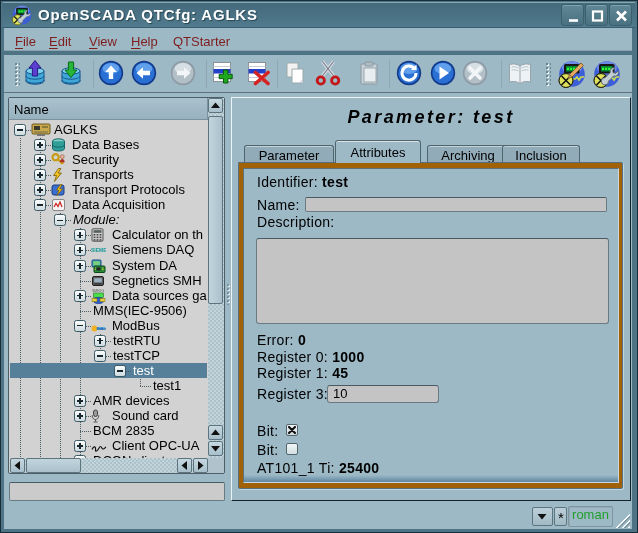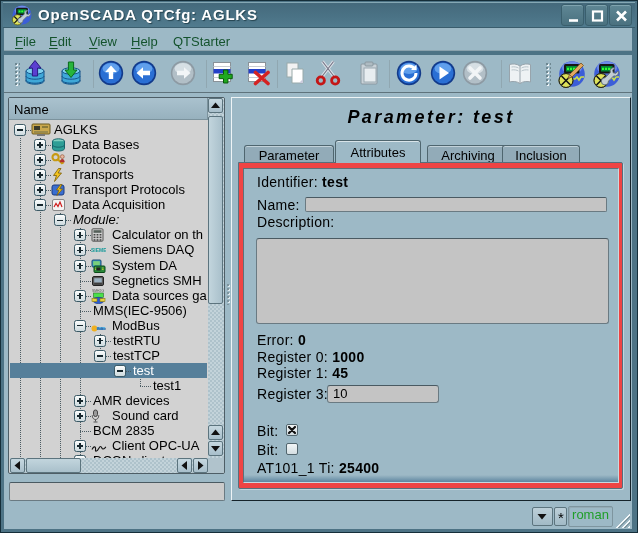--- a/index.html
+++ b/index.html
@@ -7,21 +7,21 @@
 #titlebar { position:absolute; left:3px; right:3px; top:2px; height:26px;
   background:linear-gradient(#44697b,#4b7386 60%,#517b8e);
   box-shadow:inset 0 1px 0 #85a8b4; border-bottom:1px solid #3a5d6d; }
 #titlebar .ticn { position:absolute; left:8px; top:2px; }
 #titlebar .ttl { position:absolute; left:35px; top:4px; font-size:15px; font-weight:bold; color:#fff;
   text-shadow:1px 1px 1px #24434f; letter-spacing:0.8px; }
 .wbtn { position:absolute; top:2px; width:23px; height:22px; border-radius:3px;
   background:linear-gradient(#5f8795,#4a717f); border:1px solid #3a5f6d; box-shadow:inset 0 1px 0 #7fa3af; }
 .wbtn svg { position:absolute; left:2px; top:2px; }
 #menubar { position:absolute; left:4px; right:6px; top:28px; height:23px; background:#9db9c6;
-  border-bottom:1px solid #8ba3ae; font-size:13px; color:#14532d; }
+  border-bottom:1px solid #8ba3ae; font-size:13px; color:#7f1d1d; }
 #menubar span { position:absolute; top:6px; }
 #menubar u { text-decoration:underline; text-underline-offset:2px; }
 #toolbar { position:absolute; left:4px; right:6px; top:55px; height:38px; background:#9db9c6;
   border-bottom:1px solid #5f737c; }
 .tbi { position:absolute; top:4px; }
 .tsep { position:absolute; top:5px; width:1px; height:28px; background:#90a7b1; }
 .thandle { position:absolute; top:7px; width:6px; height:24px;
   background-image:radial-gradient(#6e8892 34%,transparent 36%),radial-gradient(#eef4f6 34%,transparent 36%);
   background-size:4px 4px; background-position:0 0,1px 1px; }
 #central { position:absolute; left:4px; right:6px; top:93px; height:409px; background:#9db9c6; }
@@ -79,21 +79,21 @@
   border:1px solid #eef4f6; border-right-color:#15232a; border-bottom-color:#15232a; }
 #rtitle { position:absolute; left:0; width:100%; top:9px; text-align:center; font-size:18px;
   font-weight:bold; font-style:italic; color:#000; letter-spacing:2.4px; }
 .tab { position:absolute; top:47px; height:18px; background:#92abb8; border:1px solid #4f666f;
   border-bottom:none; border-radius:3px 3px 0 0; font-size:13px; text-align:center; color:#000;
   box-shadow:inset 0 1px 0 #c2d2d9; }
 .tab.on { top:42px; height:23px; background:#9db9c6; z-index:5; box-shadow:inset 0 1px 0 #d8e4e9; }
 .tab span { position:relative; top:2px; }
 .tab.on span { top:4px; }
 #tpane { position:absolute; left:6px; top:64px; width:385px; height:327px; border:1px solid #56707d;
-  background:#ef4444; border-radius:0 2px 2px 2px; box-shadow:1px 1px 0 #c3d5dd; }
+  background:#a16207; border-radius:0 2px 2px 2px; box-shadow:1px 1px 0 #c3d5dd; }
 #sarea { position:absolute; left:4px; top:5px; width:376px; height:315px; border:1px solid #5e727b;
   border-bottom-color:#c9d9e0; border-right-color:#c9d9e0; background:#9db9c6; overflow:hidden; }
 .fl { position:absolute; left:13px; font-size:14px; letter-spacing:0.3px; color:#000; white-space:nowrap; line-height:16px; }
 .fl b { font-weight:bold; }
 .inp { position:absolute; background:#c4c4c4; border:1px solid #6a7a82; border-top-color:#4a5a62; border-radius:2px; }
 .cb { position:absolute; width:12px; height:12px; background:linear-gradient(#f2f6f7,#d4dee2);
   border:1px solid #52666e; border-radius:2px; font-size:11px; font-weight:bold; line-height:11px; text-align:center; color:#000; }
 
 
 .sbtn { position:absolute; top:5px; height:19px; background:linear-gradient(#bccfd8,#a2bac6);
@@ -295,21 +295,21 @@
 <div class="exp" style="left:33px;top:153.1px">
           <i class="h"></i>
           <i class="v"></i>
         </div>
 <div class="ticon" style="left:50px;top:152.1px"><svg width="15" height="14" viewBox="0 0 15 14">
             <circle cx="4.6" cy="4.2" r="3.1" fill="none" stroke="#c79a10" stroke-width="2.1"></circle>
             <path d="M6.8 6.2l4.6 4.6M9.4 8.8l1.8-1.4M11 10.4l1.6-1.3" stroke="#c79a10" stroke-width="2" fill="none"></path>
             <circle cx="11.3" cy="3.6" r="1.9" fill="#e8b8a0" stroke="#8a4a2a" stroke-width=".6"></circle>
             <path d="M8.9 9.3c0-2 1.1-3.3 2.4-3.3s2.4 1.3 2.4 3.3z" fill="#b03030"></path>
           </svg></div>
-<div class="trow" style="left:71px;top:151.1px">Protocols</div>
+<div class="trow" style="left:71px;top:151.1px">Security</div>
 <div class="hg" style="left:39px;top:174.2px;width:12px"></div>
 <div class="exp" style="left:33px;top:168.2px">
           <i class="h"></i>
           <i class="v"></i>
         </div>
 <div class="ticon" style="left:50px;top:167.2px"><svg width="13" height="14" viewBox="0 0 13 14">
             <path d="M7.5 0.5 2.5 7.5h3l-2 6 7-8.5h-3.4l2.9-4.5z" fill="#f2c21e" stroke="#7a5a00" stroke-width=".8"></path>
           </svg></div>
 <div class="trow" style="left:71px;top:166.2px">Transports</div>
 <div class="hg" style="left:39px;top:189.2px;width:12px"></div>

